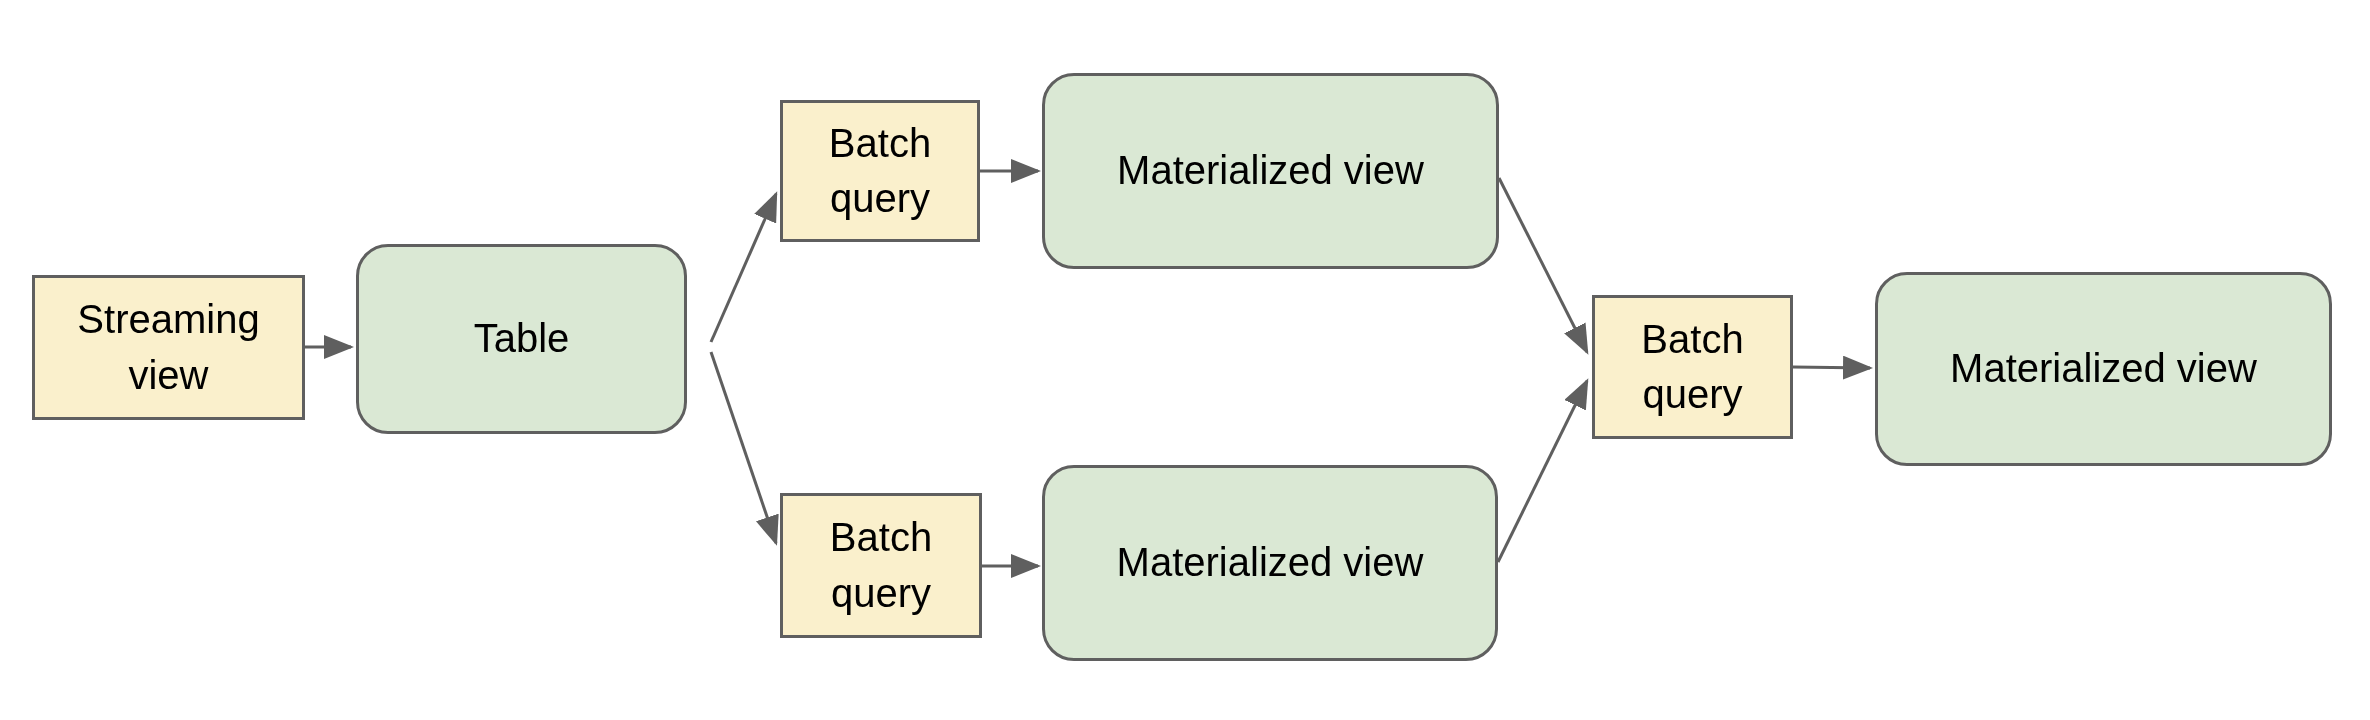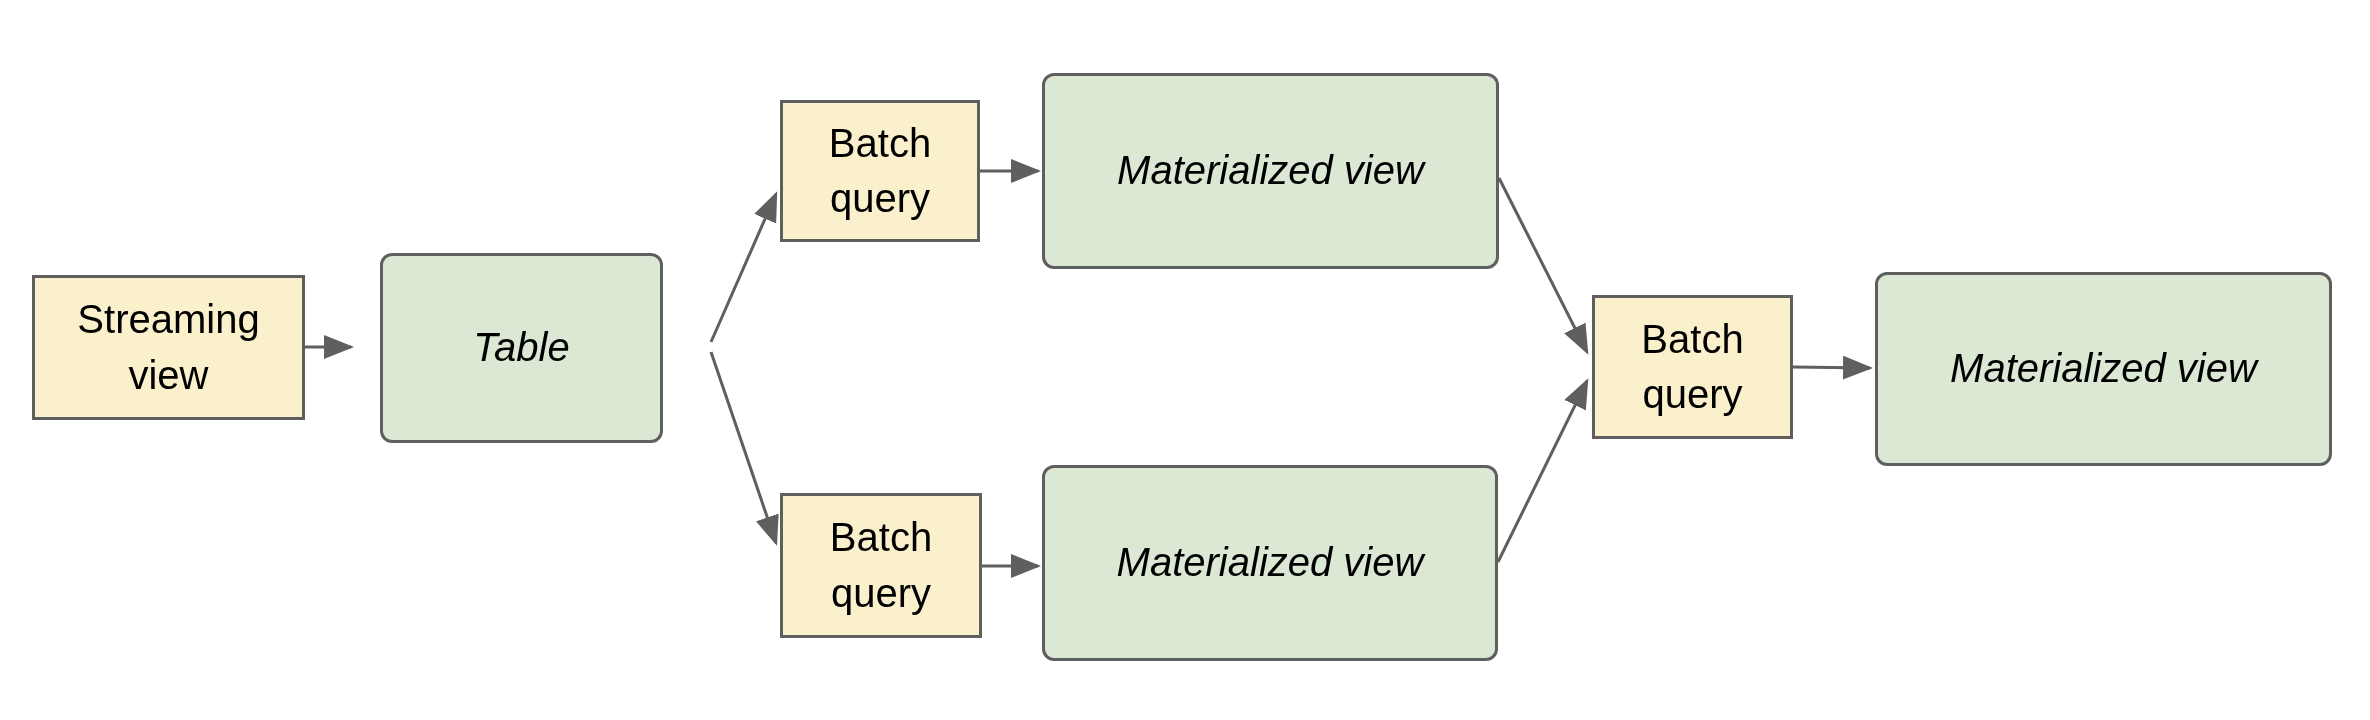--- a/index.html
+++ b/index.html
@@ -40,22 +40,21 @@
     color: var(--text, #000000);
     font-size: 40px;
     line-height: 1.38;
   }
   .node.yellow {
     background: var(--query-fill, #faf0cc);
     border-radius: 0;
   }
   .node.green {
     background: var(--view-fill, #dae8d4);
-    border-radius: 12px;
-    font-style: italic;
+    border-radius: 32px;
   }
   .node .label {
     display: block;
     padding: 0 8px;
   }
 </style>
 </head>
 <body>
 
 <div class="canvas">
@@ -73,21 +72,21 @@
     <line class="edge" x1="982" y1="566" x2="1038" y2="566" marker-end="url(#ah)"></line>
     <line class="edge" x1="1499" y1="178" x2="1587" y2="352" marker-end="url(#ah)"></line>
     <line class="edge" x1="1498" y1="562" x2="1587" y2="381" marker-end="url(#ah)"></line>
     <line class="edge" x1="1793" y1="367" x2="1870" y2="368" marker-end="url(#ah)"></line>
   </svg>
 
   <div class="node yellow" style="left:32px;   top:275px; width:273px; height:145px;">
     <span class="label">Streaming view</span>
   </div>
 
-  <div class="node green" style="left:356px;  top:253px; width:283px; height:190px;margin-left:24px;">
+  <div class="node green" style="left:356px;  top:244px; width:331px; height:190px;">
     <span class="label">Table</span>
   </div>
 
   <div class="node yellow" style="left:780px;  top:100px; width:200px; height:142px;">
     <span class="label">Batch query</span>
   </div>
 
   <div class="node green" style="left:1042px; top:73px;  width:457px; height:196px;">
     <span class="label">Materialized view</span>
   </div>

